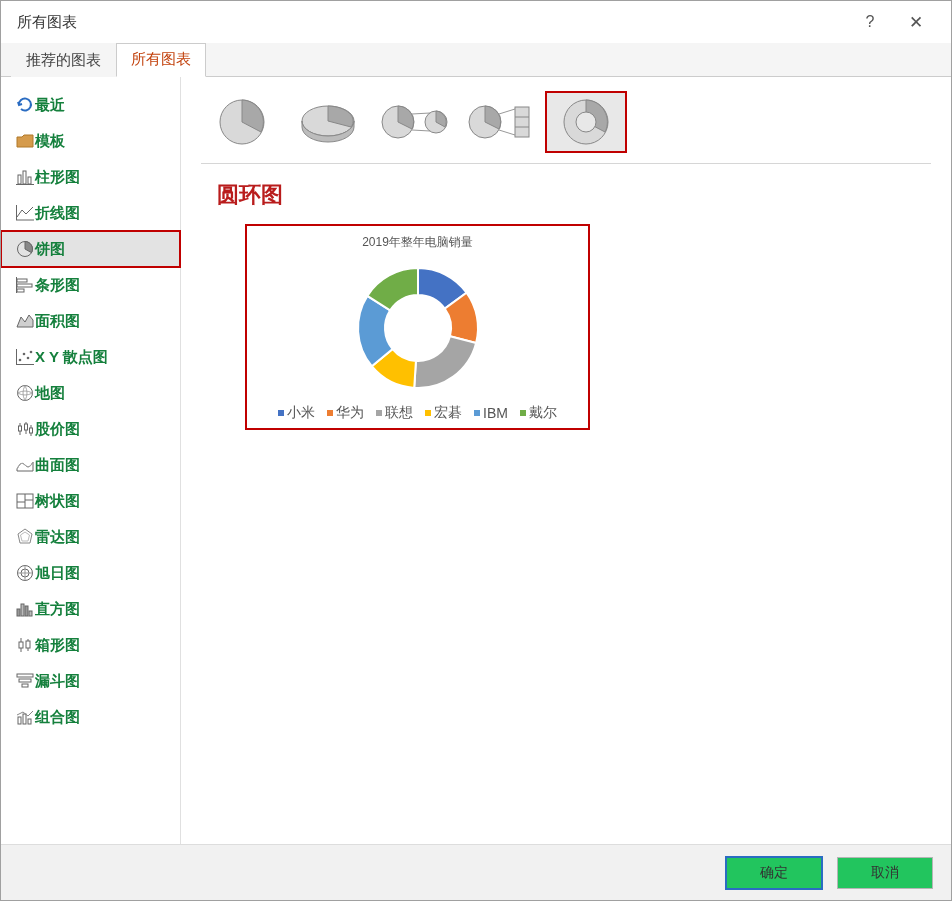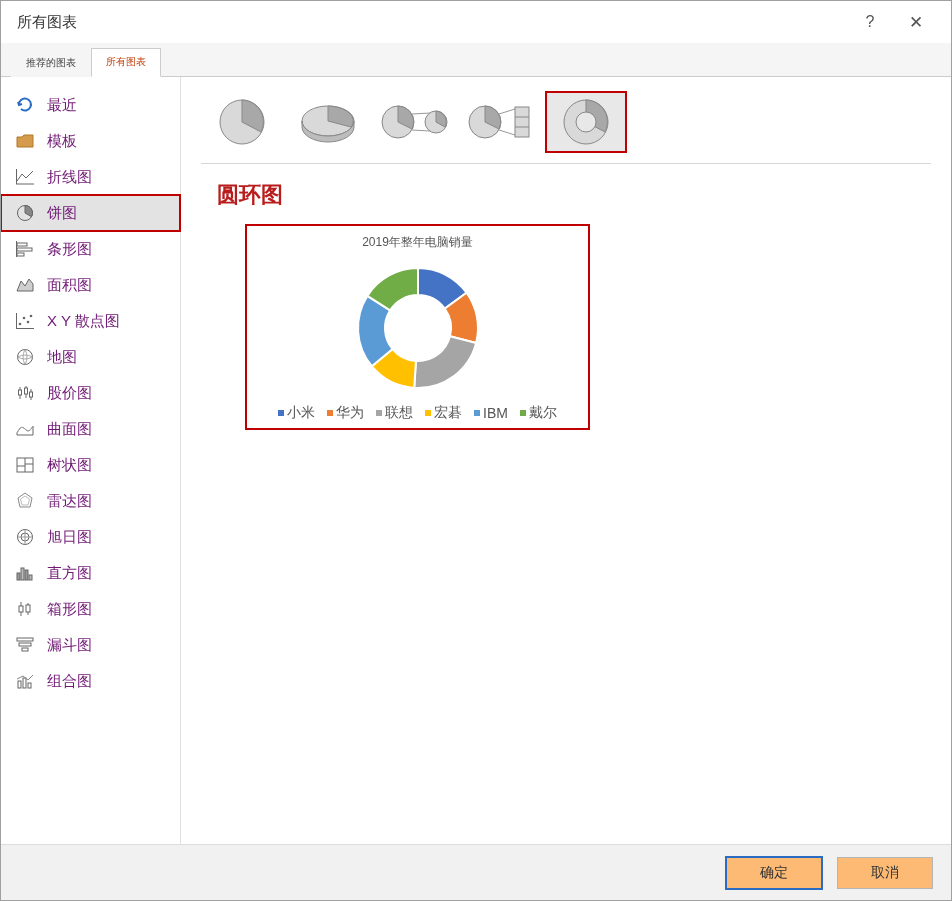--- a/index.html
+++ b/index.html
@@ -48,21 +48,21 @@
   .tabstrip {
     display: flex;
     padding: 0 10px;
     border-bottom: 1px solid #ccc;
     background: #f5f5f5;
     height: 33px;
     align-items: flex-end;
   }
   .tab {
     padding: 6px 14px 7px;
-    font-size: 10px;
+    font-size: 15px;
     color: #444;
     background: #f5f5f5;
     border: 1px solid transparent;
     border-bottom: none;
     cursor: pointer;
     position: relative;
     top: 1px;
   }
   .tab.active {
     background: #fff;
@@ -83,24 +83,25 @@
     width: 180px;
     border-right: 1px solid #e0e0e0;
     padding: 10px 0;
     box-sizing: border-box;
   }
   .cat {
     display: flex;
     align-items: center;
     height: 36px;
     padding: 0 10px 0 14px;
-    gap: 12px;
+    gap: 0;
     cursor: pointer;
     font-size: 15px;
-    color: #701a75;
+    color: #15803d;
+    font-weight: bold;
   }
   .cat.selected {
     background: #e3e3e3;
     outline: 2px solid #c00000;
     outline-offset: -1px;
   }
   .cat .ic {
     width: 20px;
     height: 20px;
     display: flex;
@@ -201,21 +202,21 @@
     display: flex;
     align-items: center;
     justify-content: flex-end;
     gap: 14px;
     padding: 0 18px;
     box-sizing: border-box;
   }
   .btn {
     min-width: 94px;
     height: 30px;
-    background: #fdba74;
+    background: #22c55e;
     border: 1px solid #b5b5b5;
     display: flex;
     align-items: center;
     justify-content: center;
     font-size: 14px;
     cursor: pointer;
   }
   .btn.primary {
     border: 2px solid #2a6cc2;
   }
@@ -256,20 +257,31 @@
 
       <div class="cat">
         <span class="ic">
           <svg width="18" height="14" viewBox="0 0 18 14">
               <path d="M1 3 L6 3 L8 1 L17 1 L17 13 L1 13 Z" fill="#d59b4c" stroke="#b07828"></path>
             </svg>
         </span>
         <span>模板</span>
       </div>
 
+      <div class="cat">
+        <span class="ic">
+          <svg width="18" height="16" viewBox="0 0 18 16">
+              <rect x="2" y="6" width="3" height="9" fill="none" stroke="#666"></rect>
+              <rect x="7" y="2" width="3" height="13" fill="none" stroke="#666"></rect>
+              <rect x="12" y="8" width="3" height="7" fill="none" stroke="#666"></rect>
+              <line x1="0" y1="15.5" x2="18" y2="15.5" stroke="#666"></line>
+            </svg>
+        </span>
+        <span>柱形图</span>
+      </div>
 
       <div class="cat">
         <span class="ic">
           <svg width="18" height="16" viewBox="0 0 18 16">
               <polyline points="1,12 6,5 10,9 17,2" fill="none" stroke="#666"></polyline>
               <line x1="0" y1="15" x2="18" y2="15" stroke="#666"></line>
               <line x1="0.5" y1="0" x2="0.5" y2="15" stroke="#666"></line>
             </svg>
         </span>
         <span>折线图</span>

